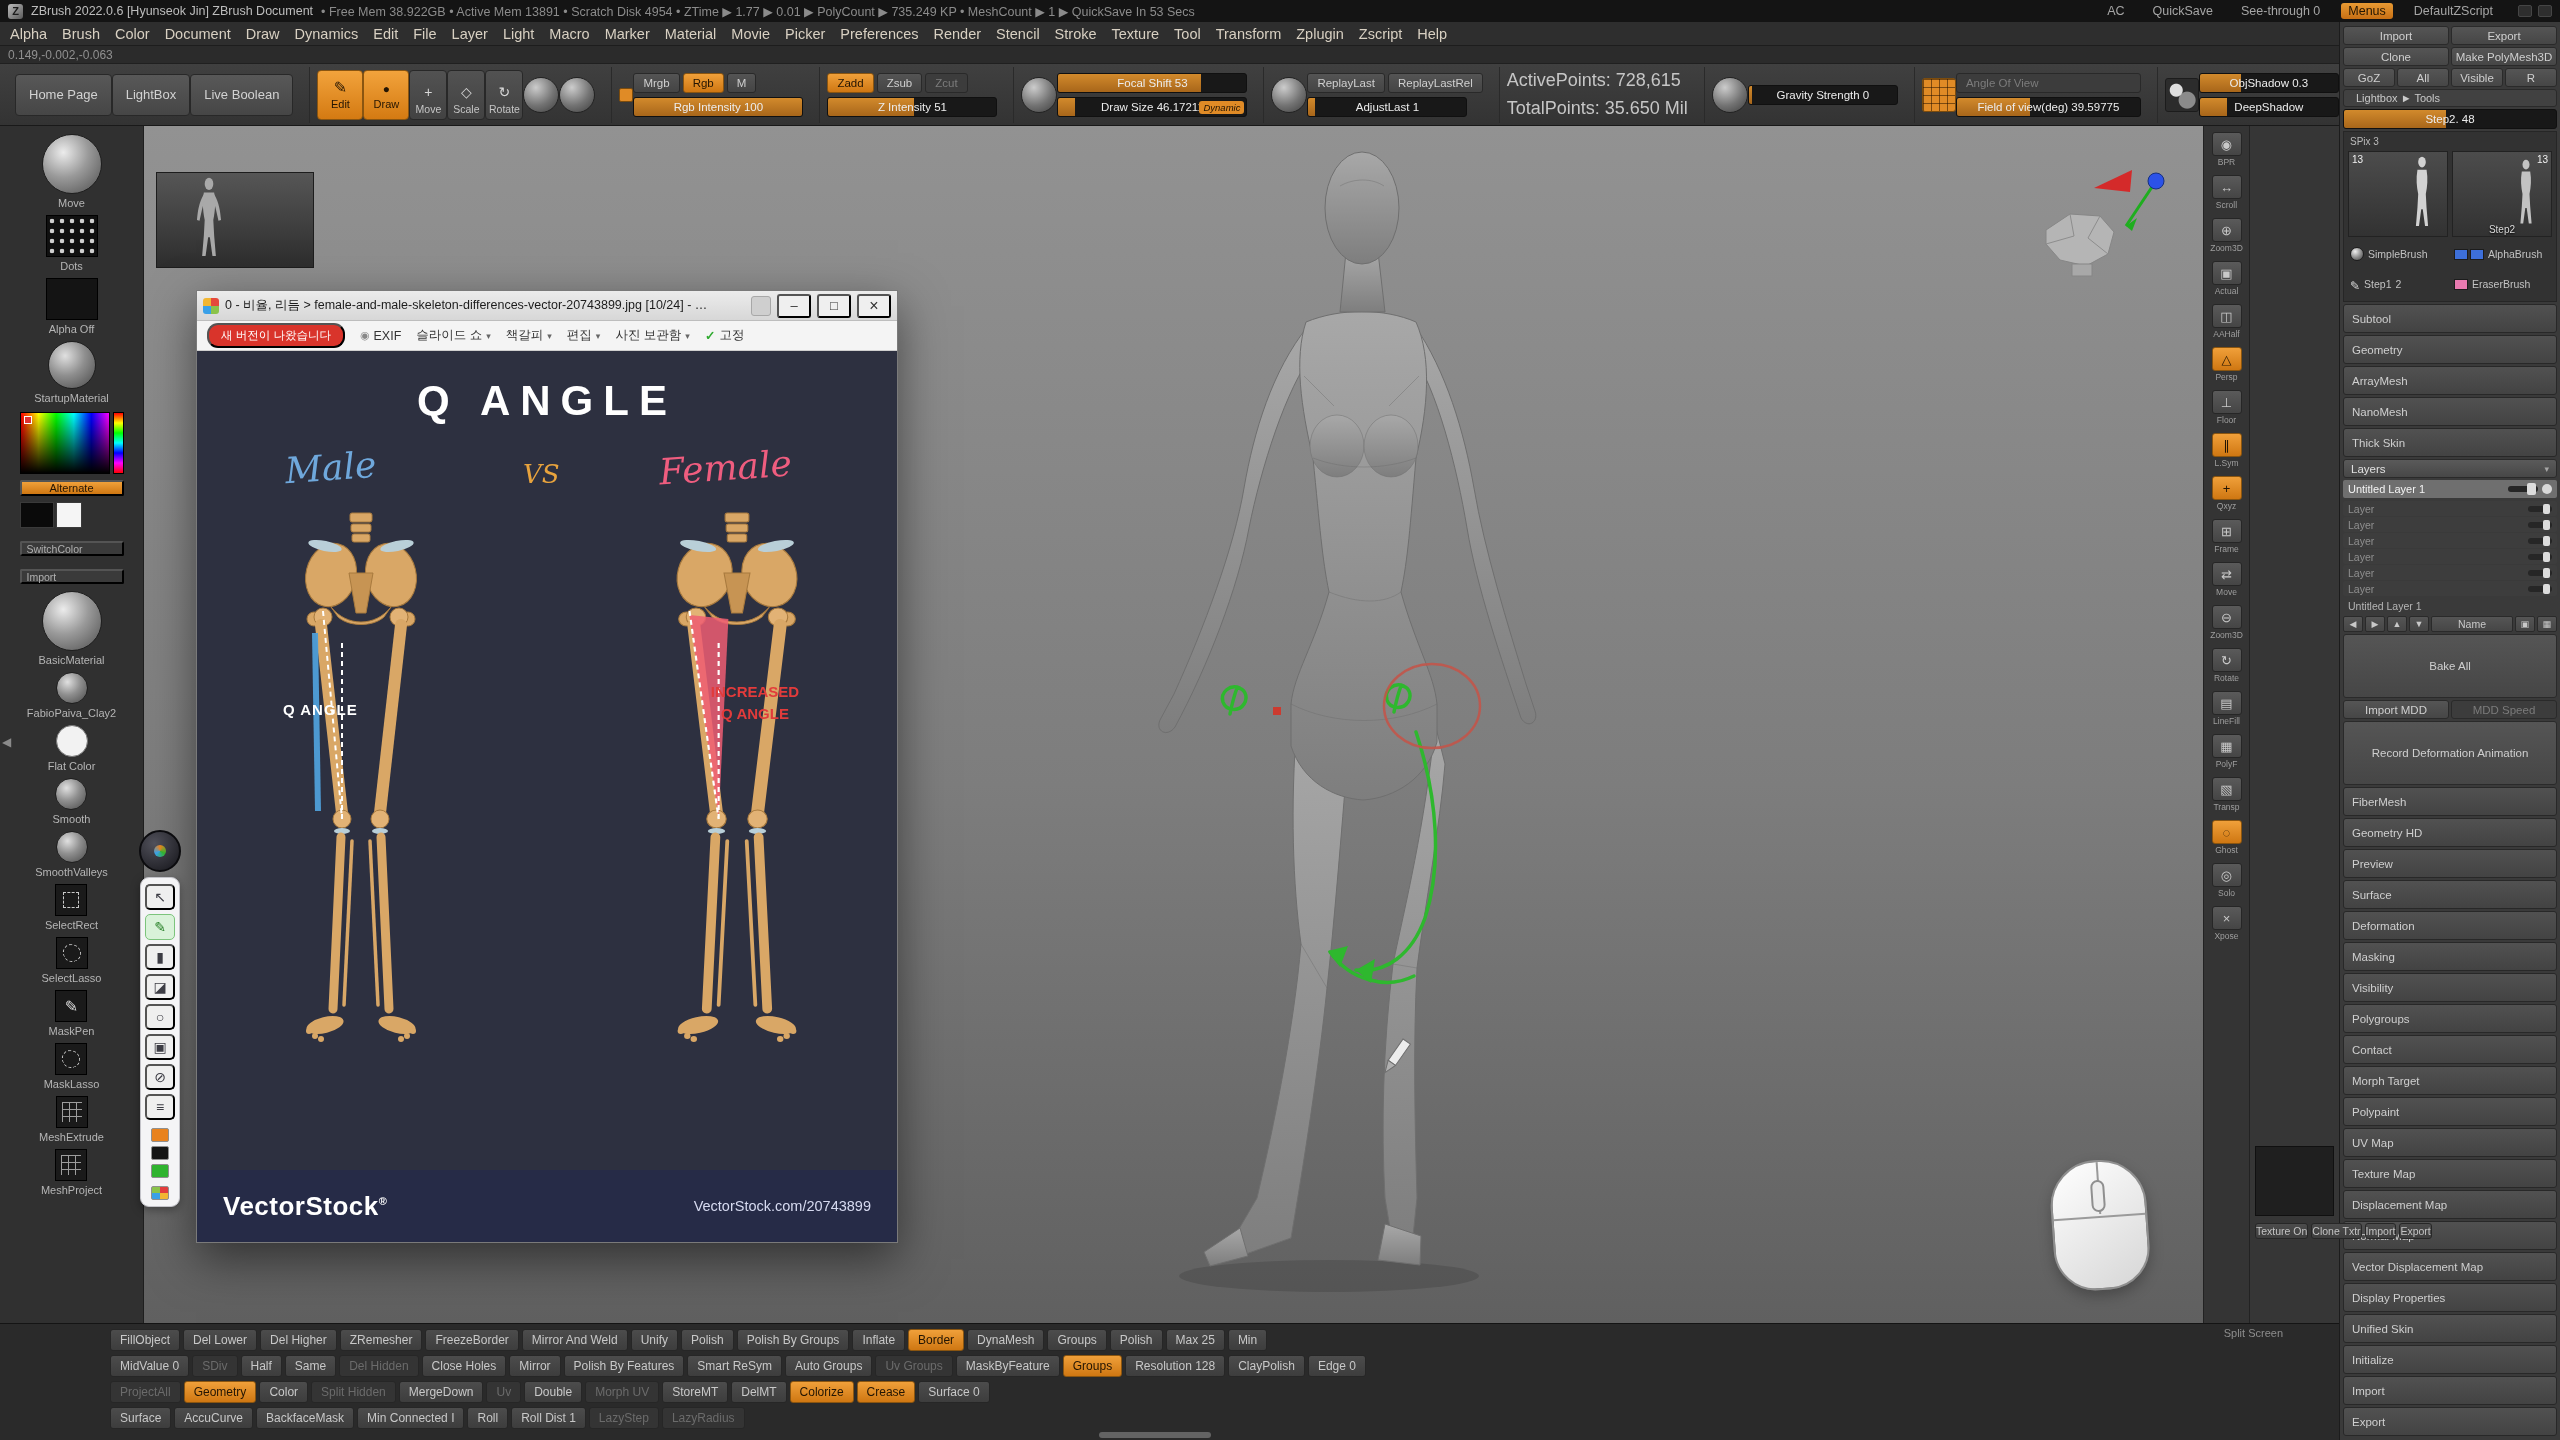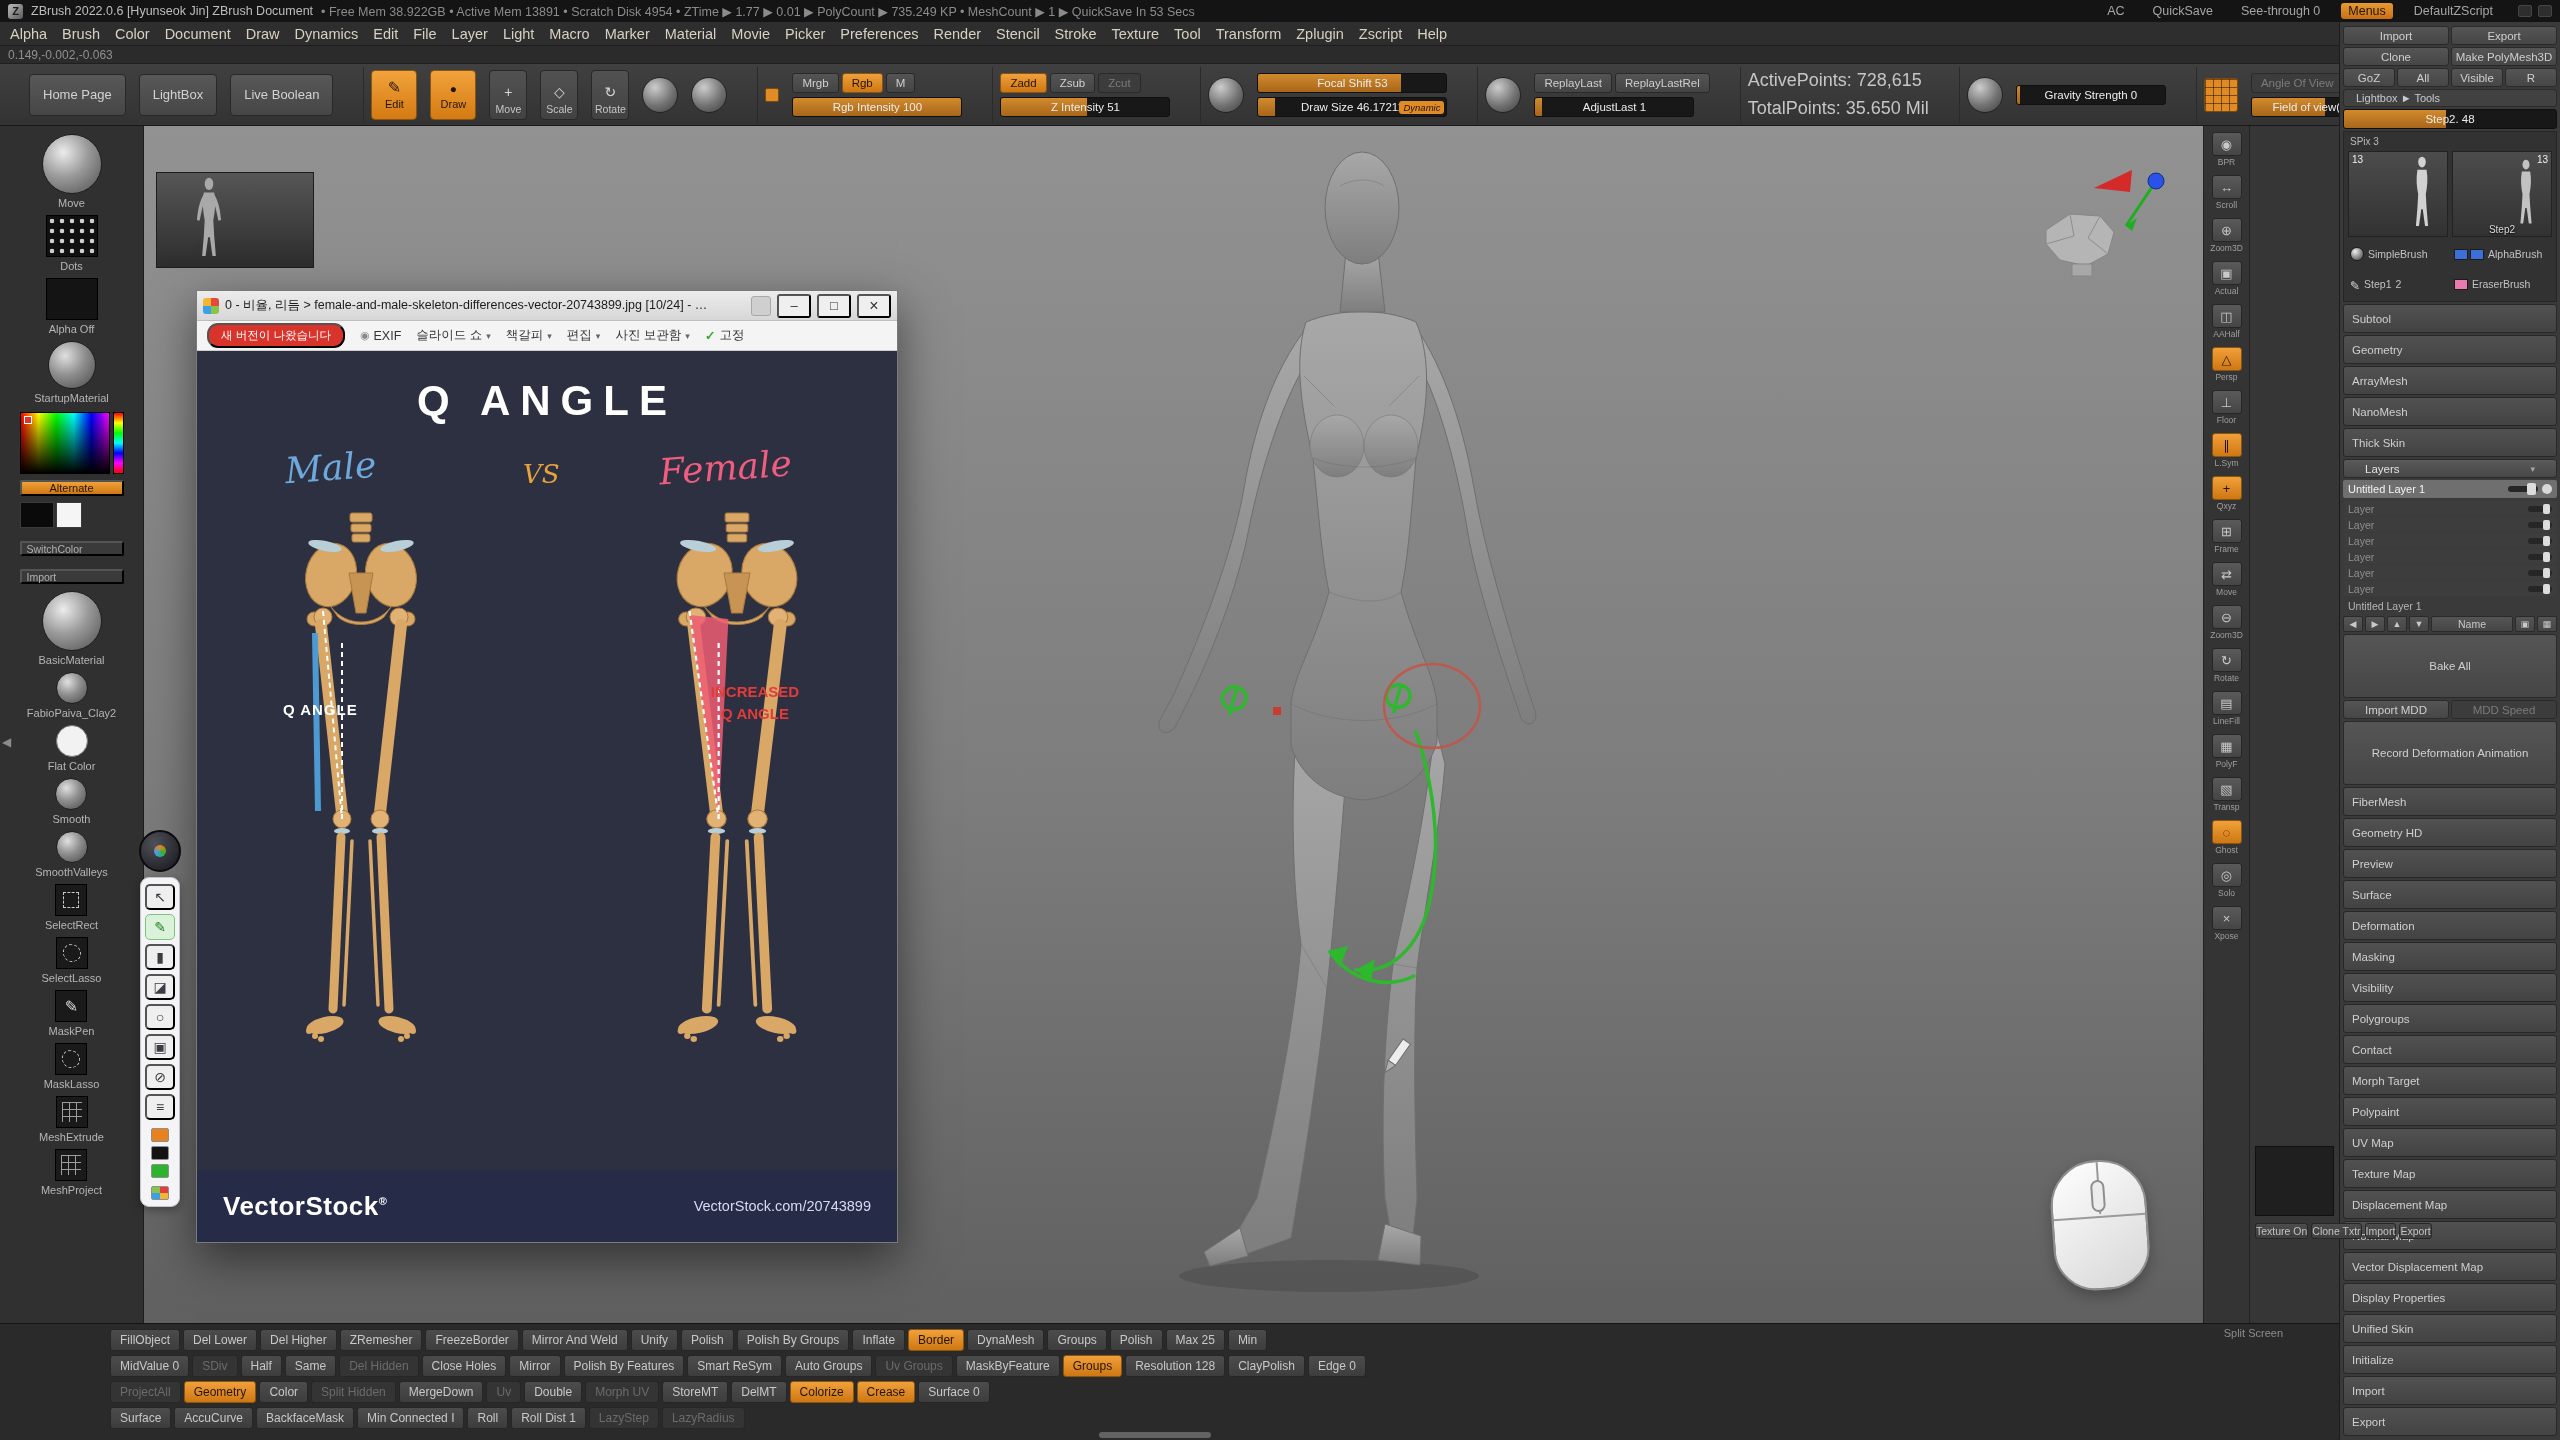--- a/index.html
+++ b/index.html
@@ -23,21 +23,21 @@
 
   
   .menubar{height:24px;background:#2e2e2e;display:flex;align-items:center;padding:0 10px;border-bottom:1px solid #1d1d1d;flex:0 0 auto;}
   .menu-item{margin-right:15px;font-size:14.5px;color:#d8d0c2;white-space:nowrap;}
 
   
   .coordrow{height:18px;background:#2b2b2b;font-size:12px;color:#909090;display:flex;align-items:center;padding-left:8px;border-bottom:1px solid #202020;flex:0 0 auto;}
 
   
   .topshelf{height:62px;background:linear-gradient(#404040,#333333);border-bottom:1px solid #191919;display:flex;align-items:center;gap:9px;padding:0 8px;flex:0 0 auto;overflow:hidden;}
-  .ts-group{display:flex;align-items:center;gap:13px;padding:0 7px;border-left:1px solid #2a2a2a;height:56px;margin-left:14px;}
+  .ts-group{display:flex;align-items:center;gap:0;padding:0 7px;border-left:1px solid #2a2a2a;height:56px;}
   .ts-group:first-child{border-left:none;}
   .ts-btn{height:42px;padding:0 13px;background:linear-gradient(#585858,#464646);border:1px solid #282828;border-radius:4px;color:#d2d2d2;font-size:13px;display:flex;align-items:center;white-space:nowrap;}
   .tool-toggle{width:46px;height:50px;border-radius:4px;display:flex;flex-direction:column;align-items:center;justify-content:center;gap:2px;font-size:11px;background:linear-gradient(#565656,#444);border:1px solid #2a2a2a;color:#ccc;}
   .tool-toggle.on{background:linear-gradient(#f2a33c,#d47a12);color:#241503;border-color:#8a5510;}
   .tool-toggle .glyph{font-size:16px;line-height:1;}
   .ts-sm{width:38px;height:50px;background:linear-gradient(#525252,#424242);border:1px solid #282828;border-radius:4px;display:flex;flex-direction:column;align-items:center;justify-content:flex-end;padding-bottom:4px;font-size:10.5px;color:#c5c5c5;gap:3px;}
   .ts-sm .glyph{font-size:14px;color:#d8d8d8;}
   .knob{width:36px;height:36px;border-radius:50%;background:radial-gradient(circle at 35% 28%,#cccccc,#737373 55%,#3d3d3d);border:1px solid #232323;flex:0 0 auto;}
   .ts-col{display:flex;flex-direction:column;gap:4px;}
   .ts-row{display:flex;gap:3px;align-items:center;}
@@ -166,21 +166,21 @@
   .badge-l{left:3px;} .badge-r{right:3px;}
   .tlabel{position:absolute;bottom:1px;left:0;right:0;text-align:center;font-size:10px;color:#d8d8d8;text-shadow:0 1px 2px #000;}
   .mini-cell{display:flex;align-items:center;gap:4px;height:26px;padding:0 2px;}
   .mini-cell .lab{font-size:10.5px;color:#c2c2c2;white-space:nowrap;}
   .chipset{display:flex;gap:2px;}
   .chip{width:14px;height:11px;border:1px solid #1c1c1c;}
   .chip.blue{background:#3d6fd9;} .chip.pink{background:#e87ab0;}
   .chip.sphere{width:14px;height:14px;border-radius:50%;background:radial-gradient(circle at 35% 30%,#eee,#888 55%,#444);}
   .chip.pencil{background:none;border:none;width:auto;color:#ddd;font-size:12px;}
   .section-btn{height:29px;background:linear-gradient(#515151,#434343);border:1px solid #282828;border-radius:3px;color:#cfcfcf;display:flex;align-items:center;padding:0 8px;font-size:11.5px;white-space:nowrap;}
-  .l-header{height:19px;background:linear-gradient(#5a5a5a,#474747);border:1px solid #2a2a2a;border-radius:3px;display:flex;align-items:center;padding:0 21px;color:#e0e0e0;}
+  .l-header{height:19px;background:linear-gradient(#5a5a5a,#474747);border:1px solid #2a2a2a;border-radius:3px;display:flex;align-items:center;padding:0 7px;color:#e0e0e0;}
   .l-header::after{content:"▾";margin-left:auto;font-size:9px;color:#a5a5a5;}
   .l-selected{height:18px;background:#6f6f6f;color:#f4f4f4;display:flex;align-items:center;padding:0 5px;font-size:11px;gap:4px;border-radius:2px;}
   .l-knob{margin-left:auto;width:30px;height:6px;background:#262626;border-radius:3px;position:relative;flex:0 0 auto;}
   .l-knob::after{content:"";position:absolute;right:2px;top:-3px;width:9px;height:12px;background:#dcdcdc;border-radius:2px;}
   .l-eye{width:10px;height:10px;border-radius:50%;background:#d8d8d8;flex:0 0 auto;}
   .l-row{height:15px;background:#3d3d3d;color:#8f8f8f;font-size:10.5px;display:flex;align-items:center;padding:0 5px;margin-top:1px;border-radius:2px;}
   .l-row .l-knob{width:24px;} .l-row .l-knob::after{width:7px;height:10px;top:-2px;}
   .l-current{height:15px;color:#b5b5b5;padding:0 5px;font-size:10.5px;display:flex;align-items:center;}
   .l-controls{display:flex;gap:2px;margin-top:1px;}
   .lc-btn{flex:0 0 20px;height:16px;background:linear-gradient(#555,#464646);border:1px solid #2a2a2a;border-radius:2px;color:#c9c9c9;font-size:9px;display:flex;align-items:center;justify-content:center;}

